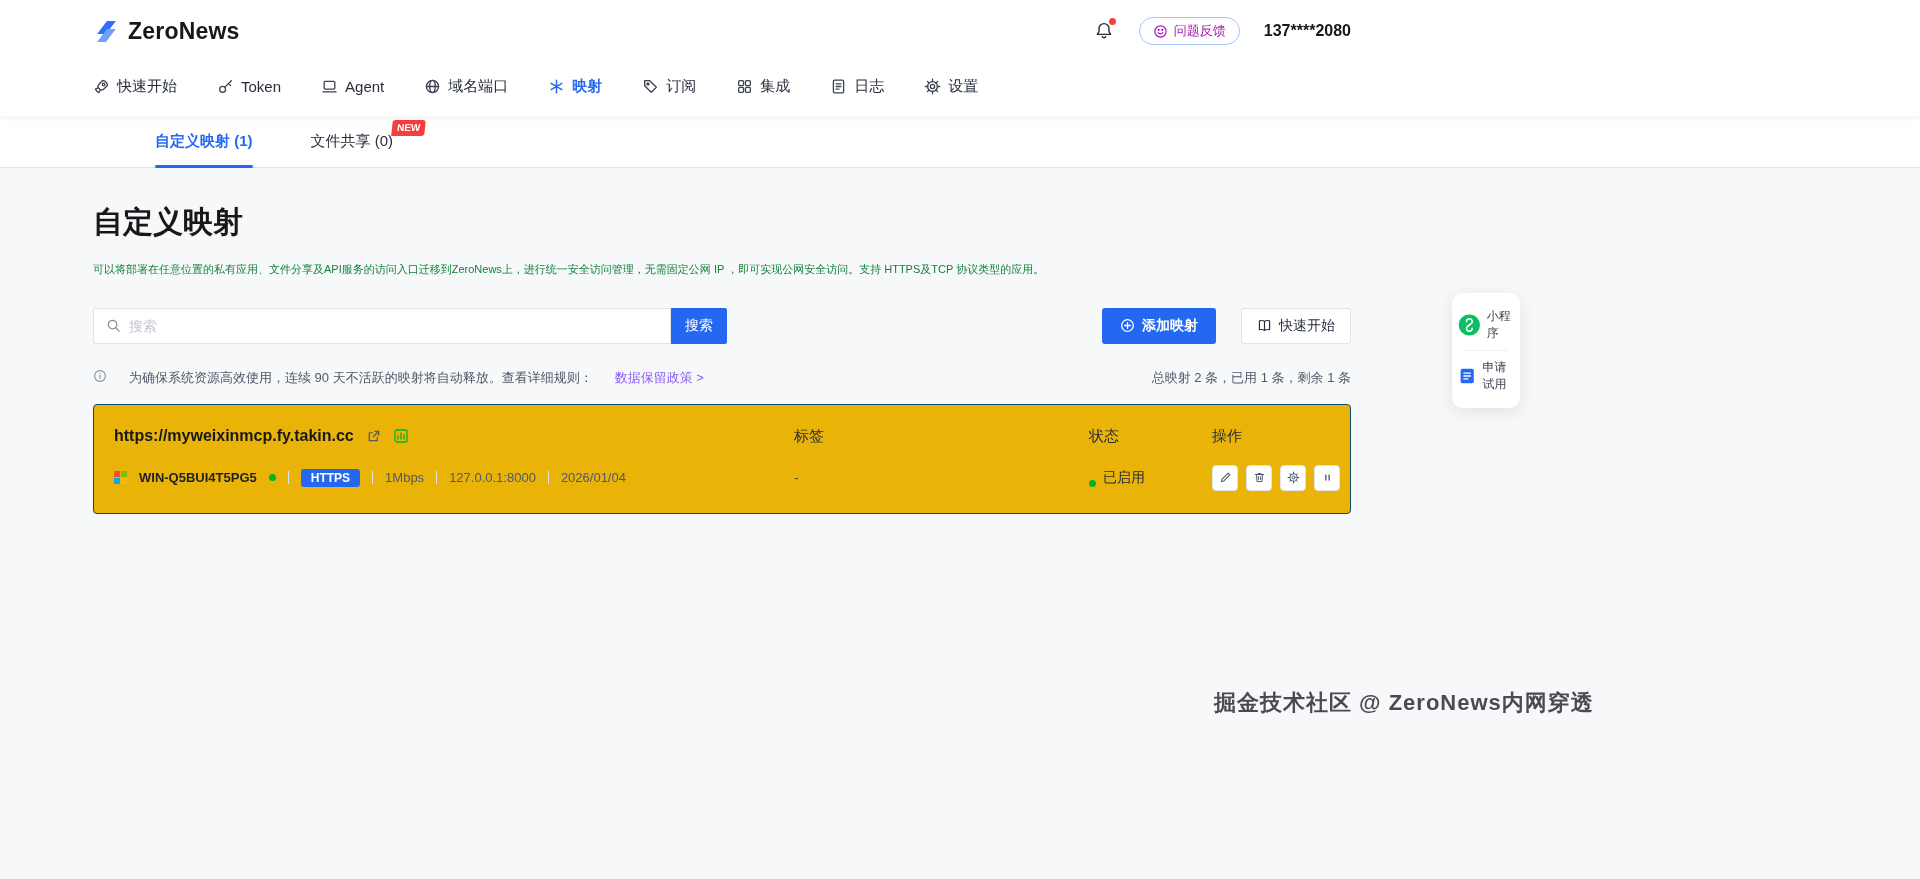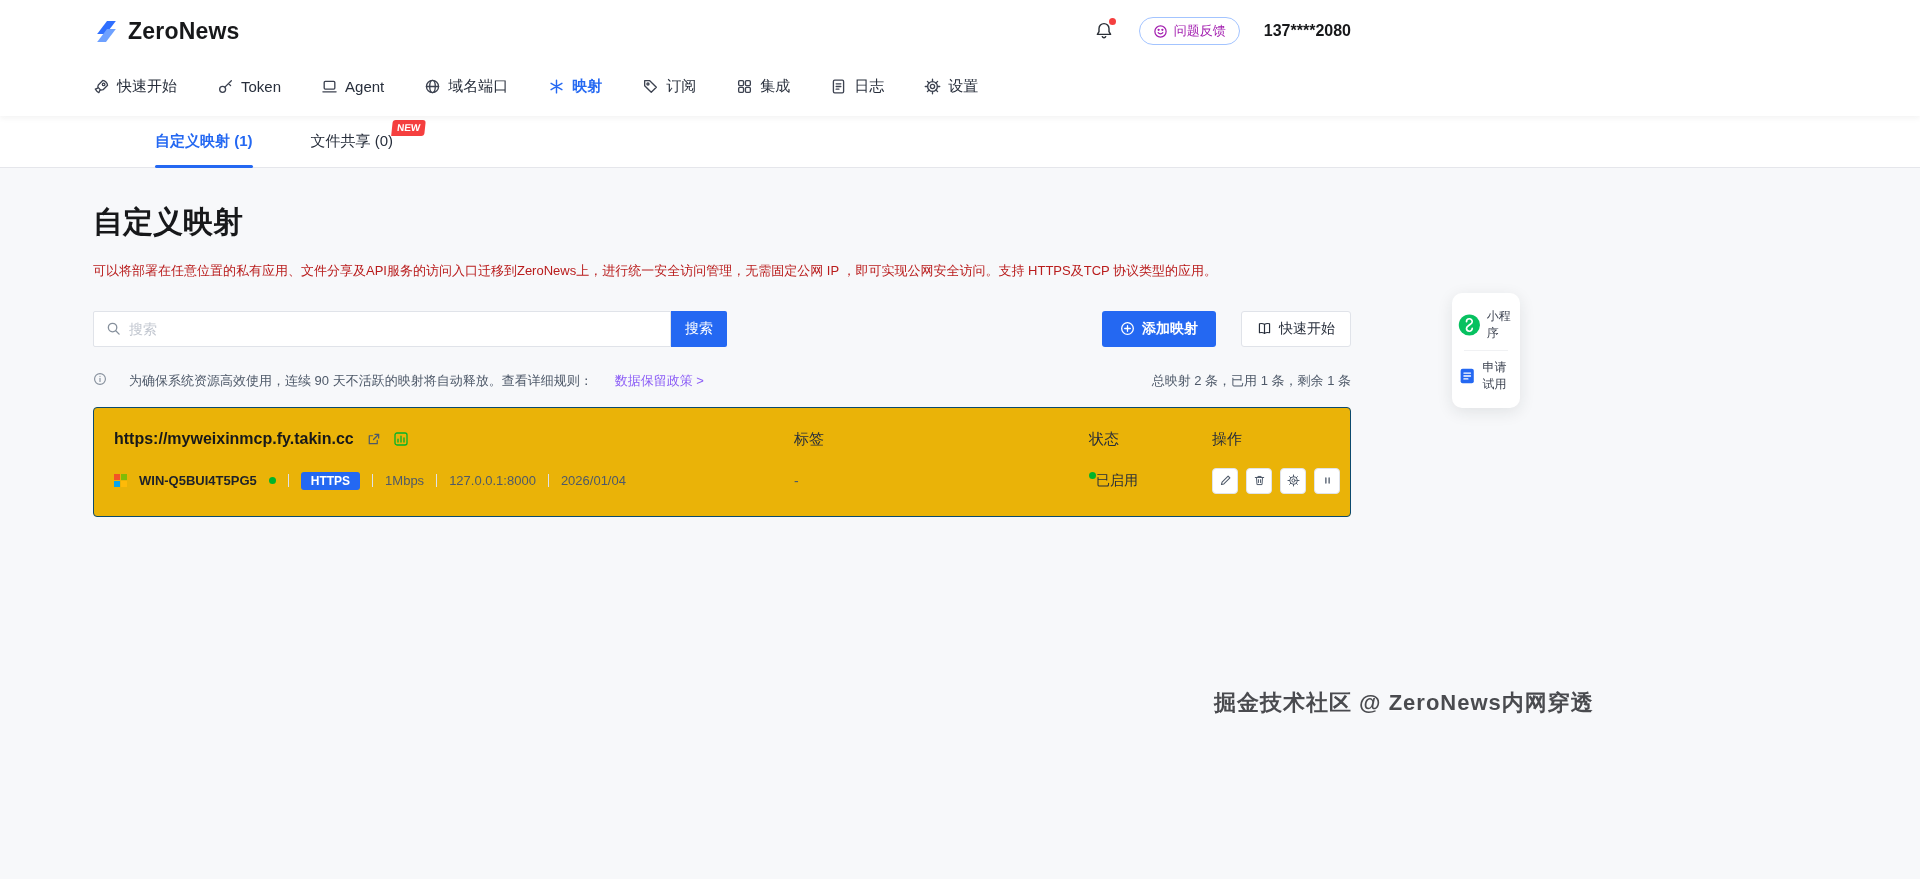--- a/index.html
+++ b/index.html
@@ -30,21 +30,21 @@
   
   .tabbar { background:#fff; border-bottom:1px solid #e5e6eb; height:52px; display:flex; gap:58px; padding-left:155px; position:relative; z-index:2; }
   .tab { display:flex; align-items:center; font-size:15px; color:#272e3b; position:relative; cursor:pointer; }
   .tab.active { color:#2468f2; font-weight:600; }
   .tab.active::after { content:""; position:absolute; left:0; right:0; bottom:-1px; height:3px; background:#2468f2; border-radius:2px; }
   .new-badge { position:absolute; top:4px; right:-32px; background:#f53f3f; color:#fff; font-size:10px; font-weight:700; line-height:1; padding:3px 5px; border-radius:3px 3px 3px 0; transform:skewX(-6deg); }
 
   
   main { padding-top:34px; }
   h1.page-title { font-size:30px; font-weight:700; color:#17181a; }
-  .page-desc { margin-top:18px; font-size:13px; color:#b91c1c; line-height:1.5; }
+  .page-desc { margin-top:18px; font-size:11px; color:#15803d; line-height:1.5; }
 
   .toolbar { margin-top:30px; display:flex; align-items:center; justify-content:space-between; }
   .search-wrap { display:flex; }
   .search-box { width:578px; height:36px; background:#fff; border:1px solid #e0e3e9; border-radius:2px 0 0 2px; display:flex; align-items:center; gap:8px; padding:0 12px; }
   .search-box svg { color:#86909c; flex:none; }
   .search-box input { flex:1; border:none; outline:none; background:transparent; font-size:14px; color:#1d2129; font-family:inherit; }
   .search-box input::placeholder { color:#c2c7d0; }
   .btn { height:36px; display:inline-flex; align-items:center; justify-content:center; gap:7px; font-size:14px; border:none; cursor:pointer; font-family:inherit; }
   .btn-search { width:56px; background:#2468f2; color:#fff; border-radius:0 2px 2px 0; }
   .btn-add { background:#2468f2; color:#fff; padding:0 18px; border-radius:3px; font-weight:600; }
@@ -64,21 +64,21 @@
   .url-text { font-size:16px; font-weight:700; color:#17181a; cursor:pointer; }
   .mini-icon-btn { background:none; border:none; cursor:pointer; color:#4e5969; display:flex; align-items:center; padding:0; }
   .mini-icon-btn.green { color:#00b42a; }
   .col-h { font-size:15px; color:#272e3b; }
   .meta { display:flex; align-items:center; gap:12px; font-size:13px; color:#4e5969; }
   .host { color:#1d2129; font-weight:600; }
   .v-sep { width:1px; height:13px; background:#dfe2e8; display:inline-block; }
   .badge-https { background:#2468f2; color:#fff; font-size:12px; font-weight:700; padding:3px 10px; border-radius:3px; line-height:1; }
   .green-dot { width:7px; height:7px; border-radius:50%; background:#00b42a; display:inline-block; flex:none; }
   .tag-val { font-size:14px; color:#4e5969; }
-  .status-val { display:flex; align-items:flex-start; font-size:14px; color:#272e3b; }
+  .status-val { display:flex; align-items:flex-end; gap:7px; font-size:14px; color:#272e3b; }
   .actions { display:flex; gap:8px; }
   .action-btn { width:26px; height:26px; background:#fff; border:1px solid #e0e3e9; border-radius:4px; display:flex; align-items:center; justify-content:center; color:#4e5969; cursor:pointer; padding:0; }
 
   
   .float-widget { position:absolute; top:293px; left:1452px; width:68px; background:#fff; border-radius:10px; box-shadow:0 4px 16px rgba(31,35,41,.10); padding:15px 6px; display:flex; flex-direction:column; align-items:center; gap:8px; z-index:5; }
   .widget-item { display:flex; flex-direction:row; align-items:center; gap:6px; font-size:12px; color:#3c4250; cursor:pointer; }
   .widget-divider { width:44px; height:1px; background:#f0f1f3; }
 
   
   .watermark { position:absolute; top:688px; left:1214px; font-size:22px; font-weight:700; color:rgba(42,44,48,.85); letter-spacing:1px; text-shadow:0 1px 2px rgba(255,255,255,.5); z-index:4; }

